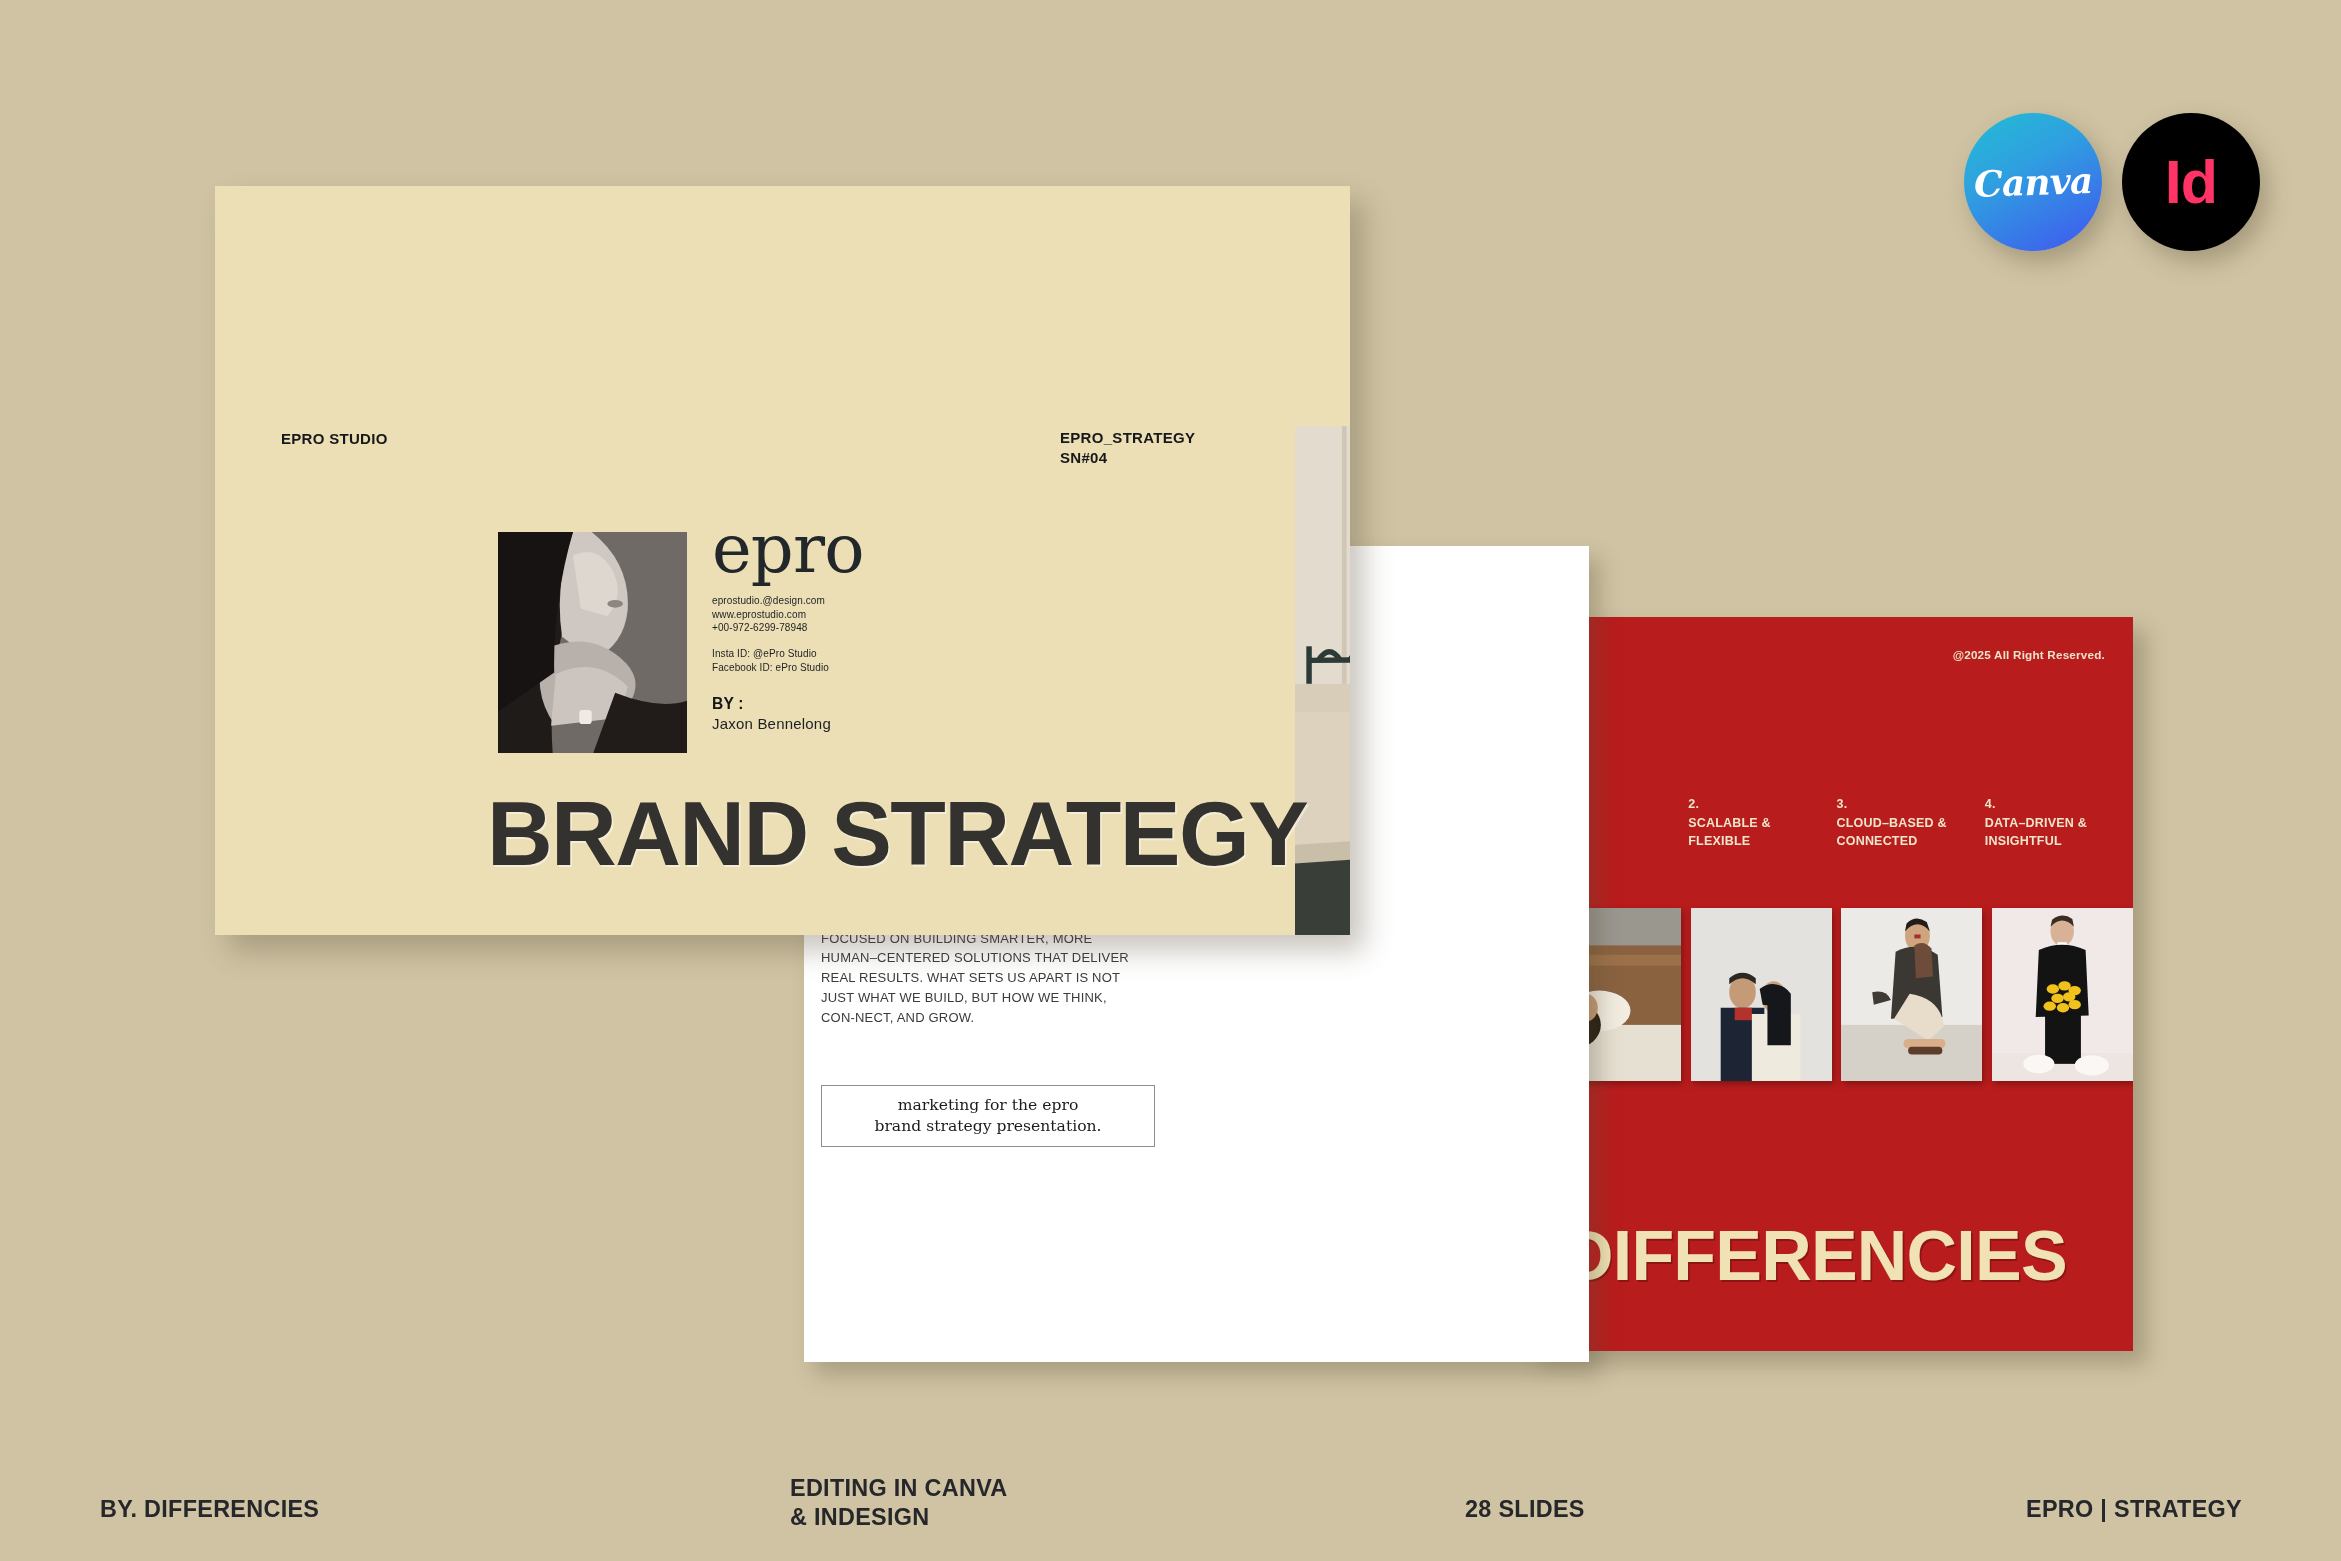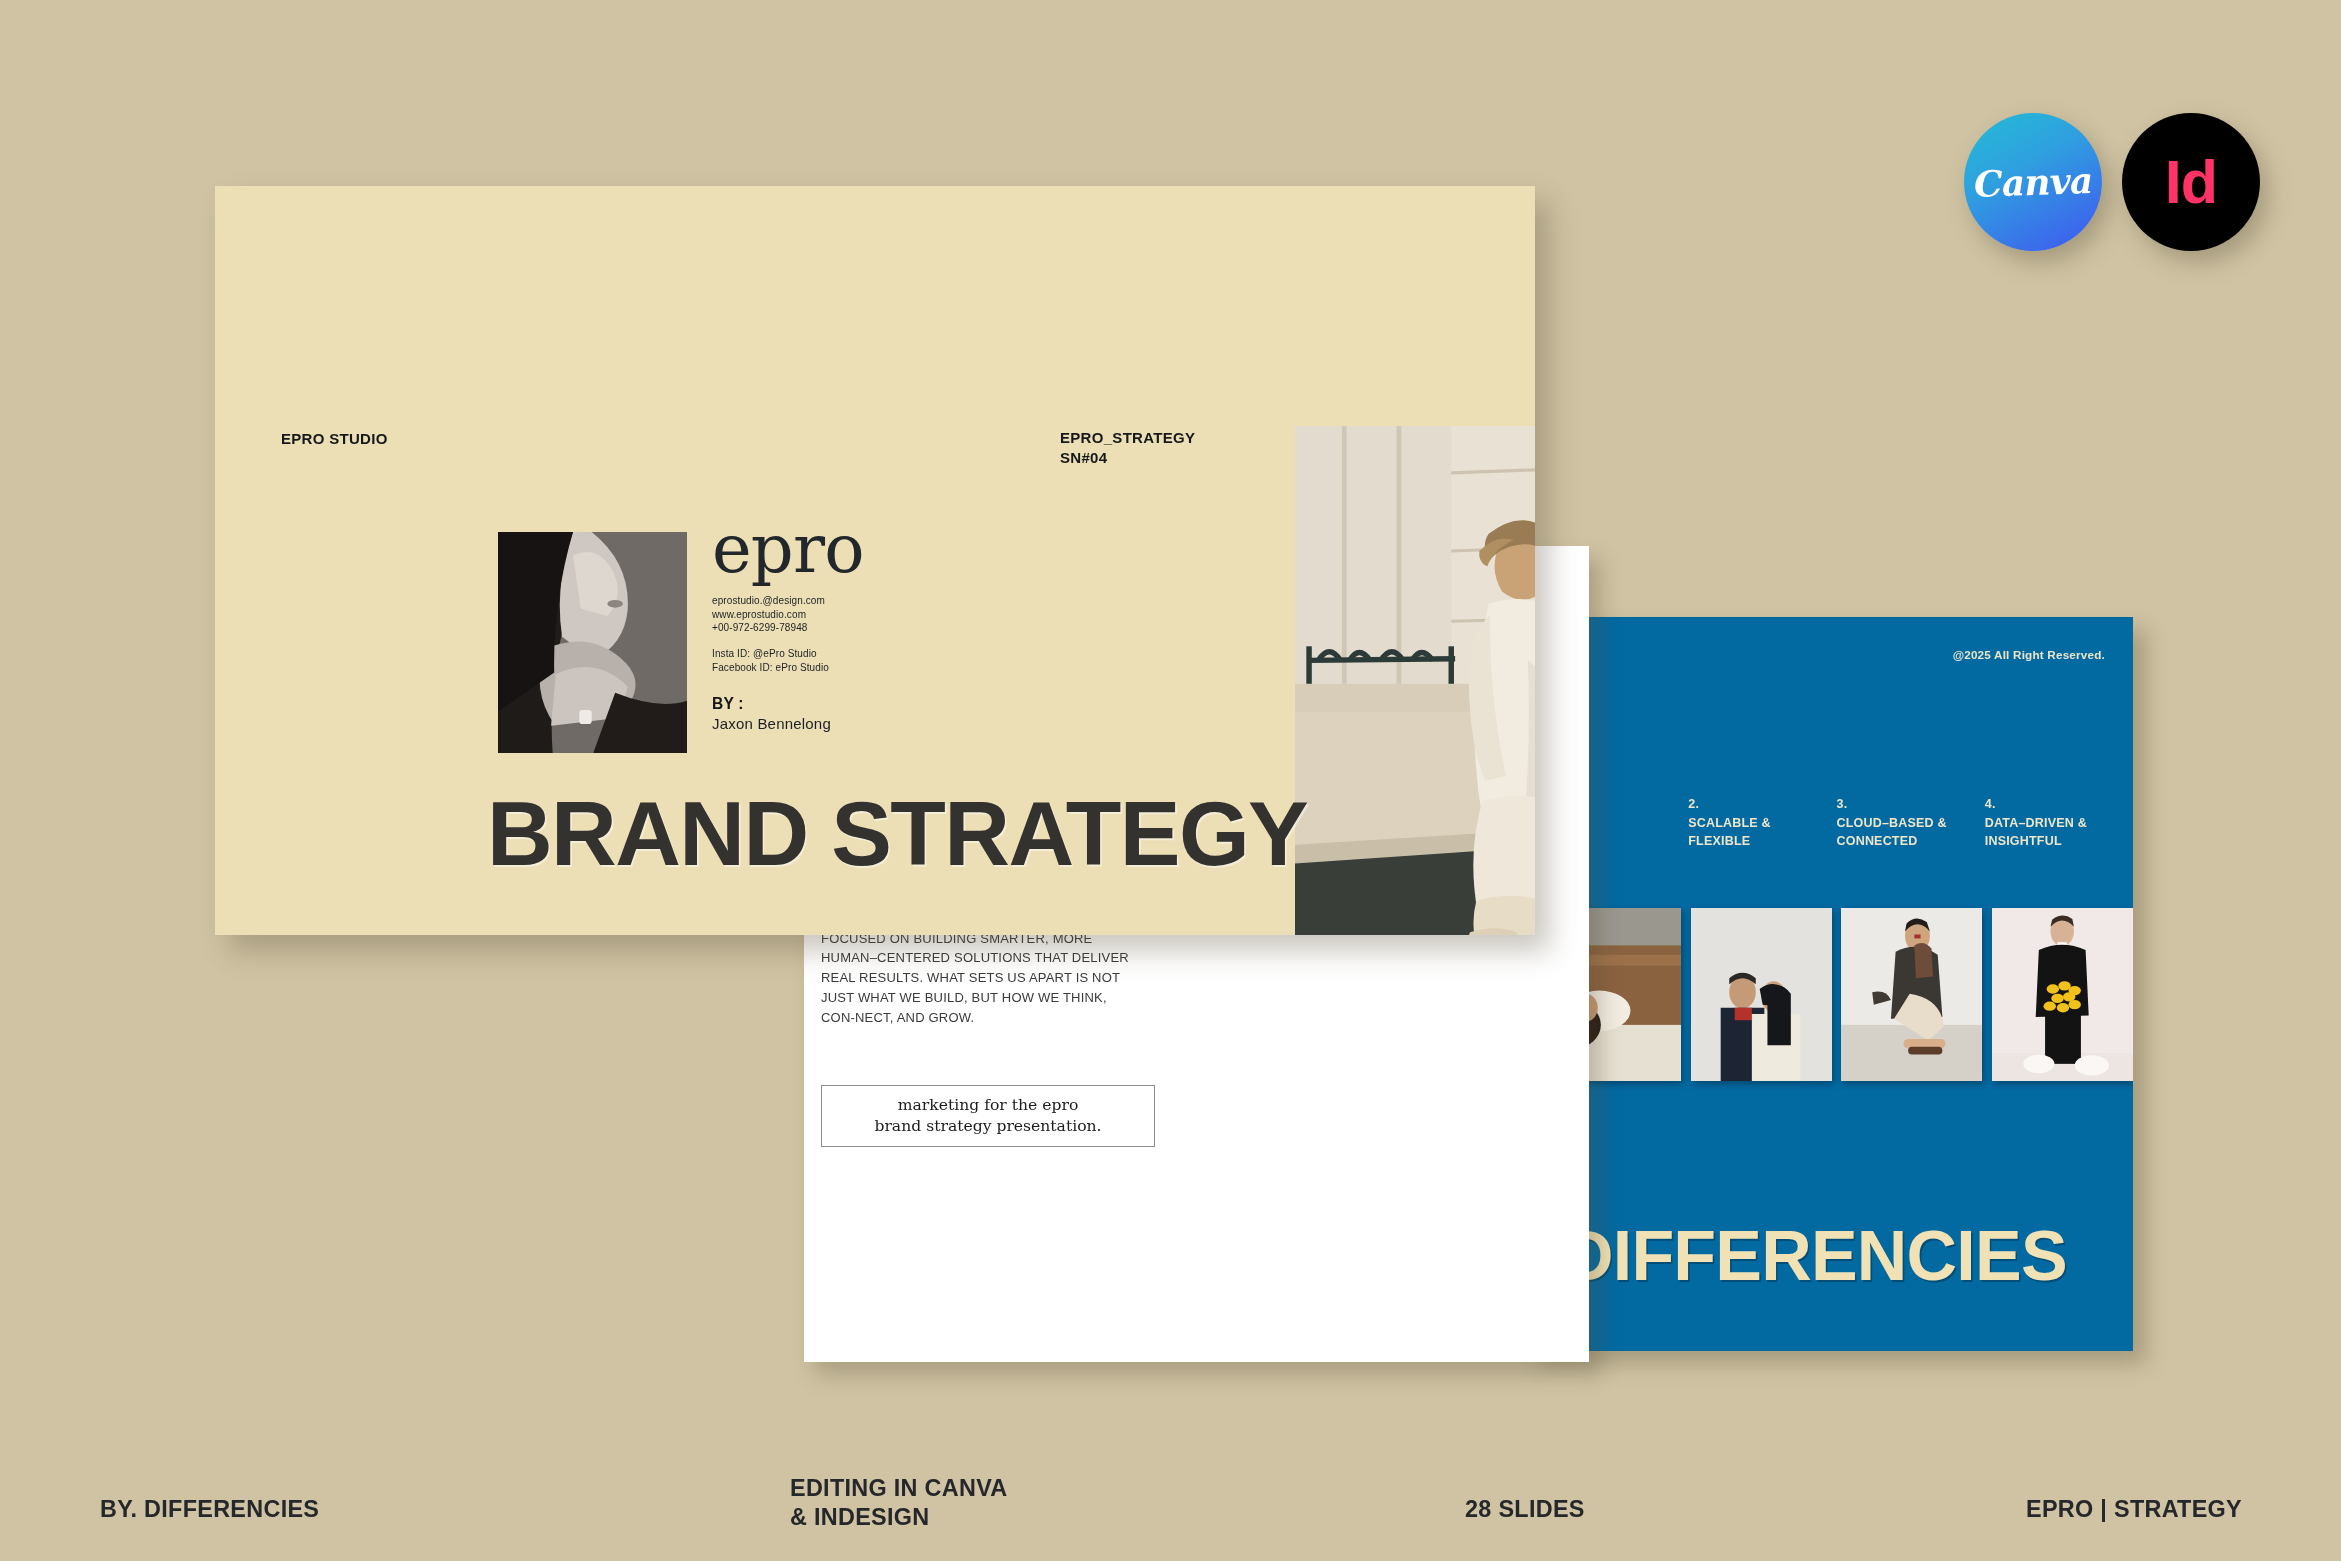--- a/index.html
+++ b/index.html
@@ -32,21 +32,21 @@
     font-weight:700; color:#ff3366; font-size:61px; letter-spacing:-0.8px;
     line-height:1;
   }
 
   
   .slide { position:absolute; }
 
   
   .slide-dark {
     left:1526px; top:617px; width:607px; height:734px;
-    background:#0369a1;
+    background:#b91c1c;
     box-shadow:12.5px 12.5px 20px rgba(90,78,55,.33);
     overflow:hidden;
     z-index:10;
   }
   .dark-copyright {
     position:absolute; top:31px; right:28px;
     color:#ece4c9; font-size:11.7px; font-weight:700; letter-spacing:0.2px;
   }
   .dark-features {
     position:absolute; top:178px; left:0; width:100%;
@@ -93,21 +93,21 @@
     border:1.2px solid #8d8d8d;
     display:flex; align-items:center; justify-content:center;
   }
   .white-quote {
     font-family:"DejaVu Serif", serif;
     font-size:15.6px; line-height:1.35; text-align:center; color:#1c1c1c;
   }
 
   
   .slide-cover {
-    left:215px; top:186px; width:1320px; height:749px;
+    left:215px; top:186px; width:1135px; height:749px;
     background:#ecdfb6;
     box-shadow:14px 15.6px 26.5px rgba(90,78,55,.32);
     z-index:30;
     overflow:hidden;
   }
   .cover-tag {
     position:absolute; left:66px; top:244px;
     font-size:15px; font-weight:700; letter-spacing:0.3px; color:#17181a;
   }
   .cover-meta {

